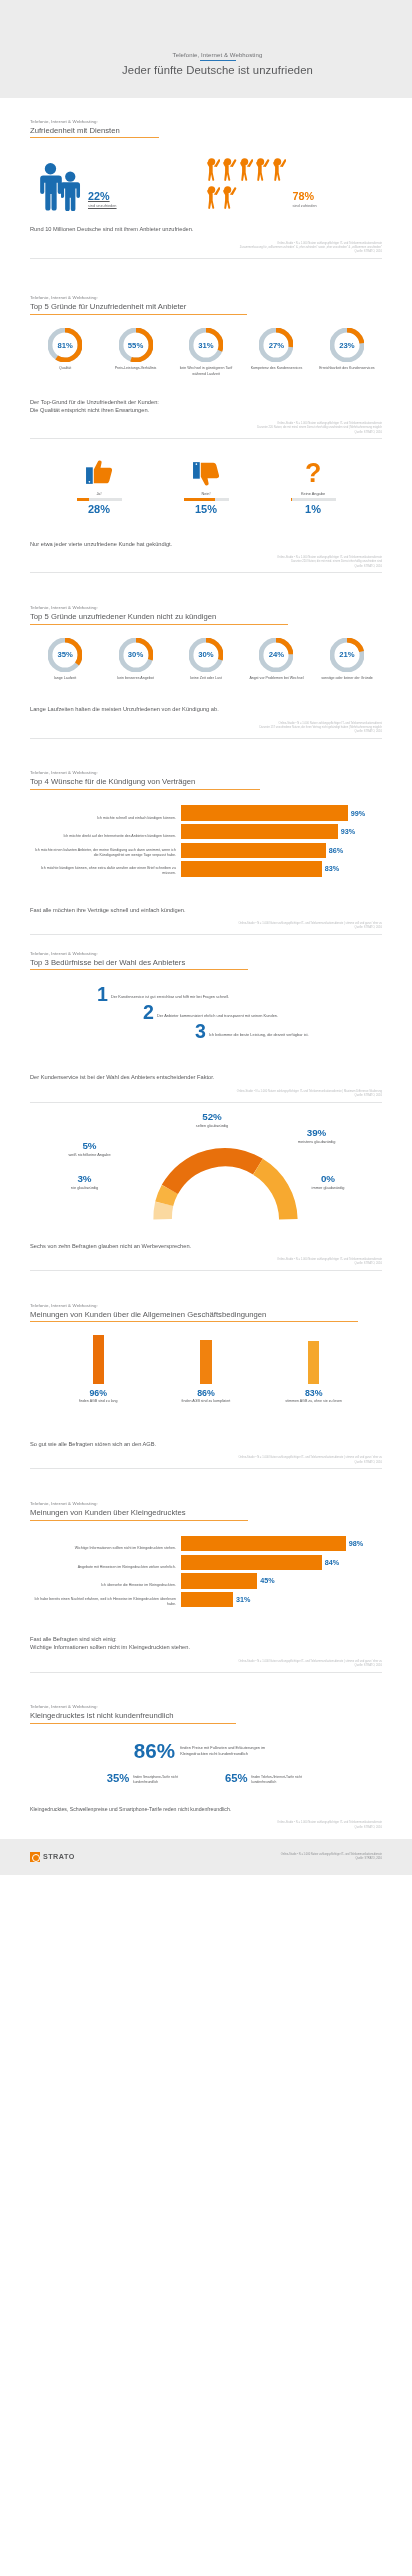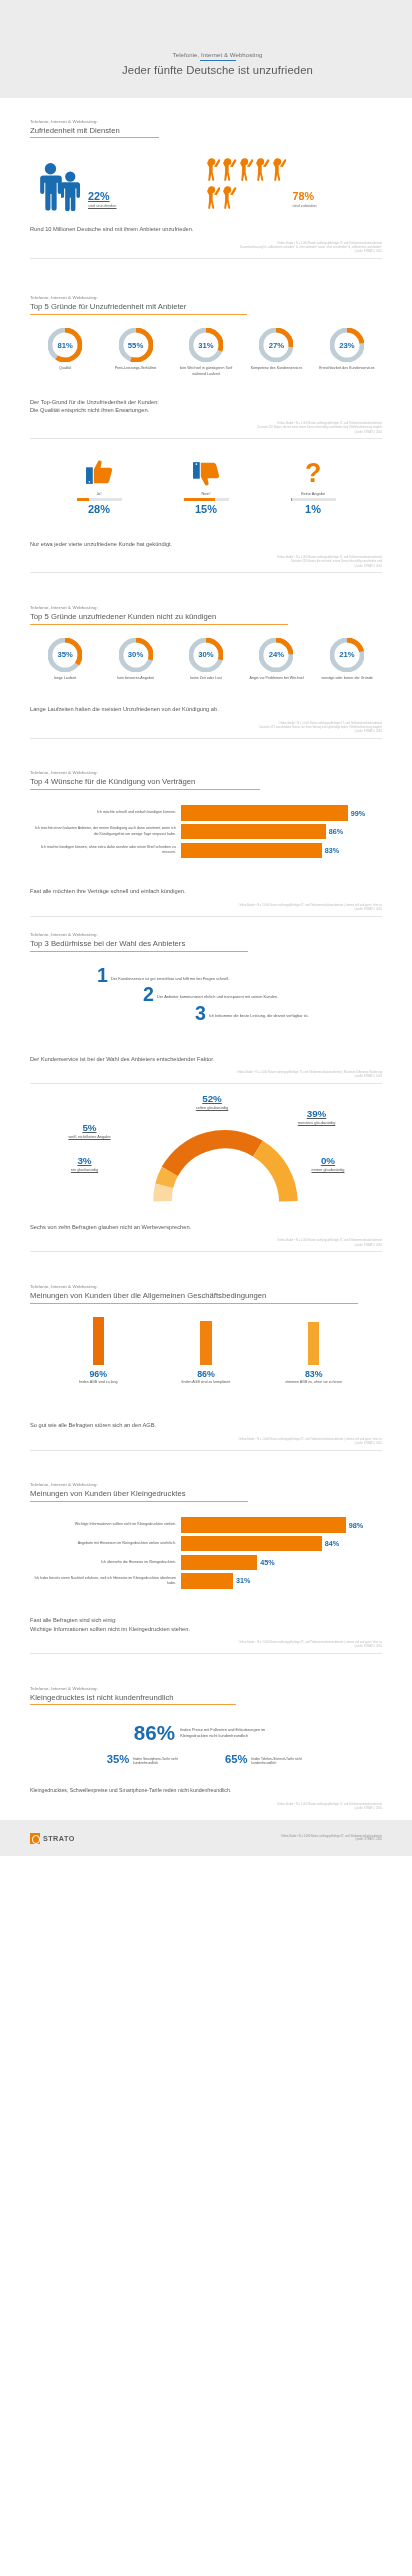--- a/index.html
+++ b/index.html
@@ -61,37 +61,37 @@
   .thumbs-row { display:flex; justify-content:space-around; padding:17.5px 15.5px 0; }
   .thumb-item { width:82px; text-align:center; }
   .thumb-icon { height:31px; display:flex; align-items:flex-end; justify-content:center; }
   .thumb-name { font-size:3.9px; color:#58595b; margin:3.6px 0 2.1px; }
   .thumb-track { height:2.6px; background:#e2e4e5; position:relative; width:45px; margin:0 auto; }
   .thumb-fill { height:2.6px; background:#f07d00; position:absolute; left:0; top:0; }
   .thumb-pct { font-size:11px; font-weight:bold; color:#1a6cb0; margin-top:2.1px; }
 
   
   .hbar-chart { padding:15.5px 0 3.1px; }
-  .hbar-row { display:flex; align-items:center; margin-bottom:3.1px; }
+  .hbar-row { display:flex; align-items:flex-end; margin-bottom:3.1px; }
   .hbar-label { width:150px; text-align:right; font-size:3.6px; color:#58595b; line-height:1.45;
                 display:flex; align-items:center; justify-content:flex-end; padding-right:4.1px; }
   .hbar-axis { width:0.5px; background:#231f20; }
   .hbar-track { flex:1; display:flex; align-items:center; }
   .hbar-fill { background:#f07d00; height:15.5px; }
   .hbar-val { font-size:7.2px; font-weight:bold; color:#1a6cb0; margin-left:3.1px; }
 
   
   .rank-list { padding:16.5px 0 5.2px; }
   .rank-row { display:flex; align-items:flex-end; margin-bottom:3.1px; }
   .rank-num { font-size:19.6px; font-weight:bold; color:#1a6cb0; line-height:.8; }
   .rank-text { font-size:3.9px; color:#58595b; margin-left:3.1px; margin-bottom:3.1px; }
 
   
   .gauge-wrap { position:relative; height:124px; margin-top:9.3px; }
-  .g-lab { position:absolute; text-align:center;text-decoration:underline; }
+  .g-lab { position:absolute; text-align:center; }
   .g-num { font-size:9.8px; font-weight:bold; color:#1a6cb0; line-height:1; }
   .g-cap { font-size:3.9px; color:#58595b; margin-top:1px; }
 
   
   .vbar-row { display:flex; justify-content:space-around; align-items:flex-end; height:82px; padding:13.4px 14.4px 0; }
   .vbar-item { width:77px; text-align:center; display:flex; flex-direction:column; justify-content:flex-end; height:100%; }
   .vbar-col { width:11.3px; margin:0 auto; }
   .vbar-num { font-size:8.8px; font-weight:bold; color:#1a6cb0; margin-top:4.1px; }
   .vbar-cap { font-size:3.6px; color:#58595b; line-height:1.5; margin-top:1px; }
 
@@ -413,20 +413,28 @@
     <div class="hbar-chart">
       <div class="hbar-row">
         <div class="hbar-label">Ich möchte schnell und einfach kündigen können.</div>
         <div class="hbar-axis"></div>
         <div class="hbar-track">
           <div class="hbar-fill" style="width:83%"></div>
           <div class="hbar-val">99%</div>
         </div>
       </div>
       <div class="hbar-row">
+        <div class="hbar-label">Ich möchte direkt auf der Internetseite des Anbieters kündigen können.</div>
+        <div class="hbar-axis"></div>
+        <div class="hbar-track">
+          <div class="hbar-fill" style="width:78%"></div>
+          <div class="hbar-val">93%</div>
+        </div>
+      </div>
+      <div class="hbar-row">
         <div class="hbar-label">Ich möchte einen kulanten Anbieter, der meine Kündigung auch dann annimmt, wenn ich die Kündigungsfrist um wenige Tage verpasst habe.</div>
         <div class="hbar-axis"></div>
         <div class="hbar-track">
           <div class="hbar-fill" style="width:72%"></div>
           <div class="hbar-val">86%</div>
         </div>
       </div>
       <div class="hbar-row">
         <div class="hbar-label">Ich möchte kündigen können, ohne extra dafür anrufen oder einen Brief schreiben zu müssen.</div>
         <div class="hbar-axis"></div>

